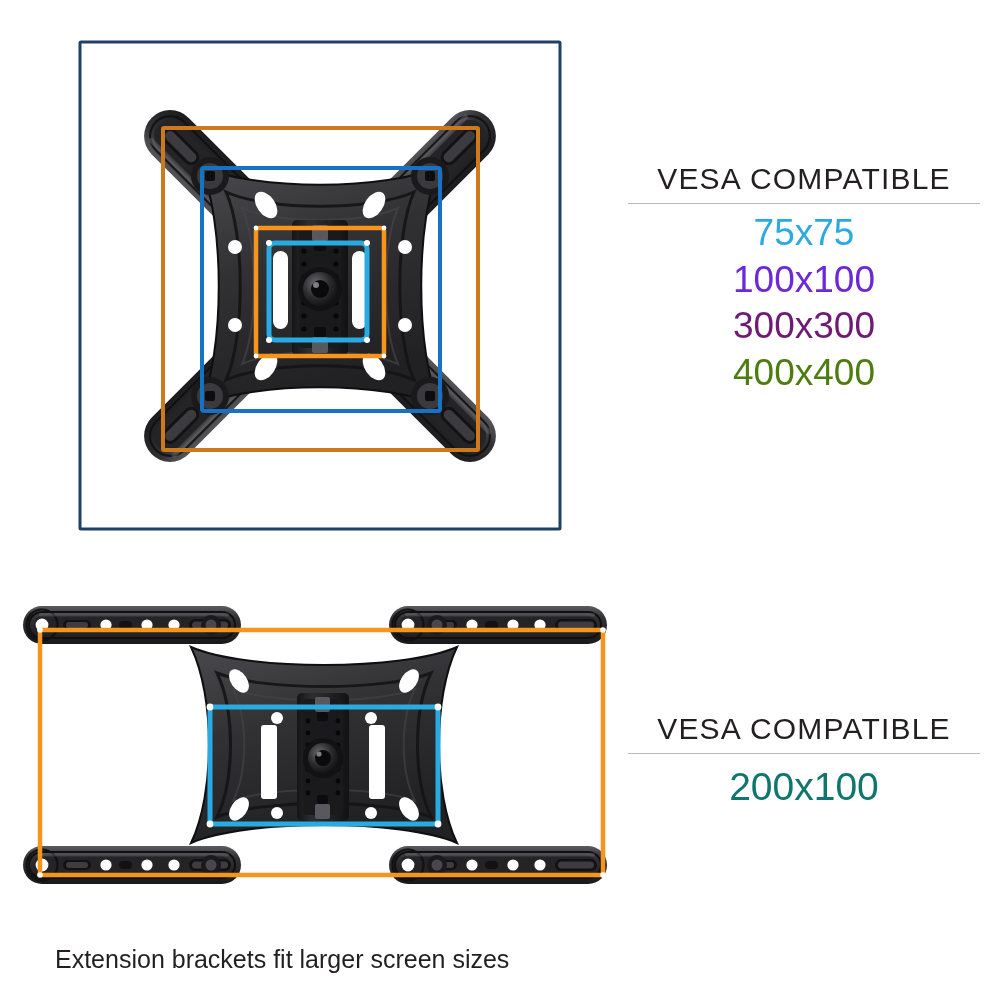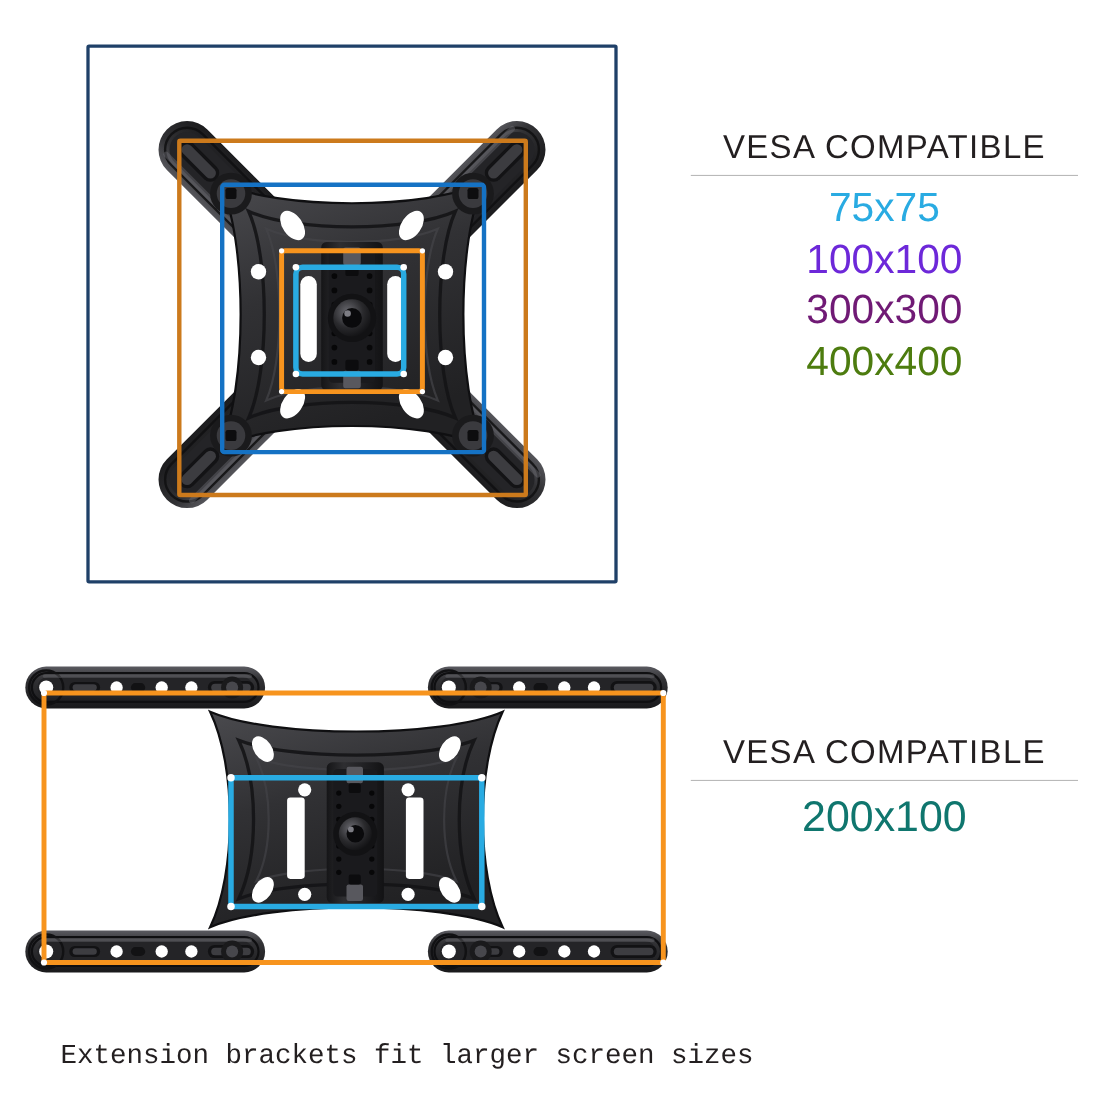--- a/index.html
+++ b/index.html
@@ -34,20 +34,21 @@
 
   
   .spec-heading {
     font-size: 30px;
     font-weight: 400;
     letter-spacing: 1.2px;
     color: #231f20;
     text-align: center;
     white-space: nowrap;
     font-family: "Liberation Sans", sans-serif;
+    margin-top: 44px;
   }
   .spec-rule {
     height: 1px;
     background: #b9b9b9;
     margin-top: 7px;
     margin-bottom: 6px;
     width: 100%;
   }
   .spec-list { text-align: center; }
   .spec-item {
@@ -59,21 +60,21 @@
     font-family: "Liberation Sans", sans-serif;
   }
   #bottom-spec .spec-item { font-size: 39px; line-height: 1.40; }
 
   
   .caption-text {
     font-size: 25px;
     color: #231f20;
     font-weight: 400;
     white-space: nowrap;
-    font-family: Liberation Mono, monospace;
+    font-family: Liberation Sans, sans-serif;
   }
 
   
   .product-svg { display: block; width: 100%; height: 100%; }
 </style>
 </head>
 <body>
 
 <div class="canvas">
 

